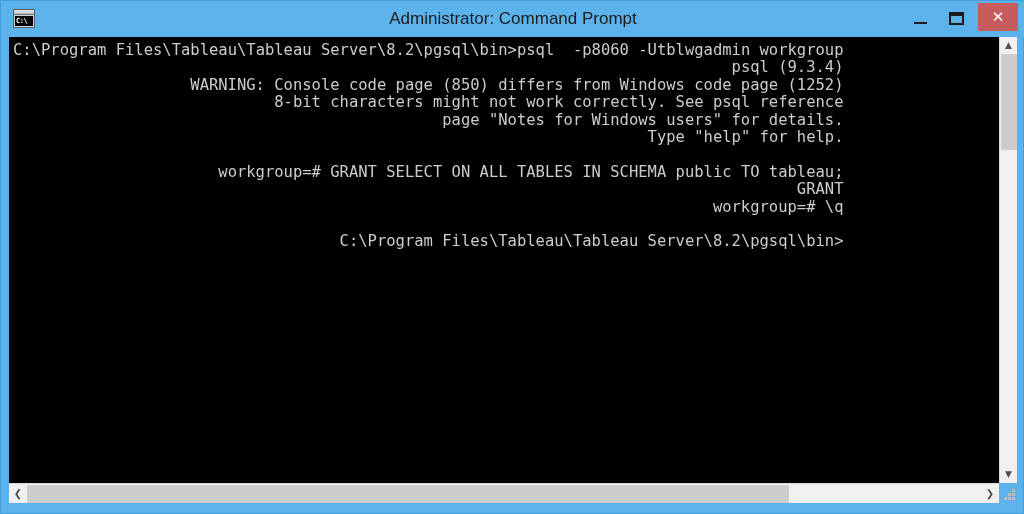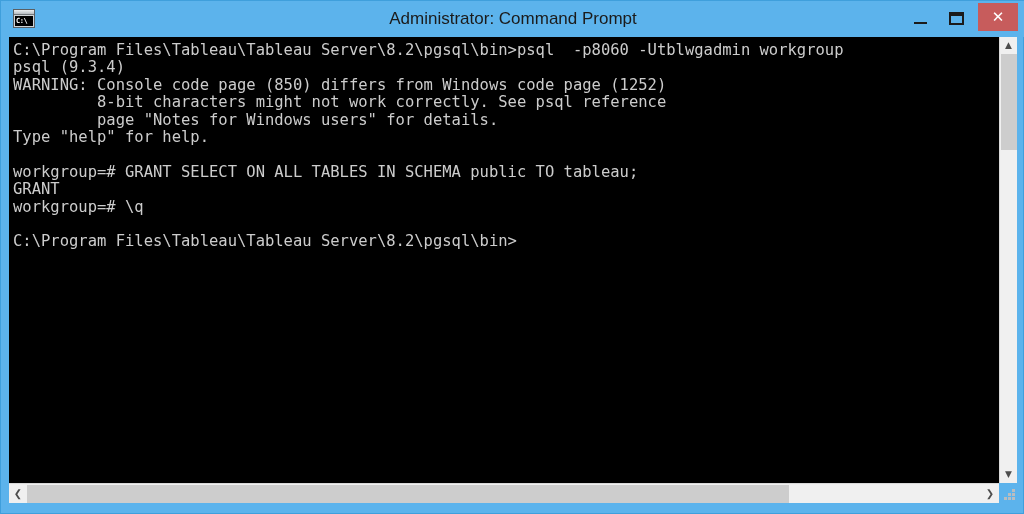--- a/index.html
+++ b/index.html
@@ -117,20 +117,21 @@
   }
 
   
   #console-area {
     position: absolute;
     left: 8px; top: 36px;
     width: 990px;
     height: 446px;
     background: #000000;
     overflow: hidden;
+    text-align: right;
   }
   #console-text {
     position: absolute;
     left: 4px; top: 5px;
     margin: 0;
     color: #cccccc;
     font-family: "DejaVu Sans Mono", monospace;
     font-size: 15.5px;
     line-height: 17.4px;
     white-space: pre;

